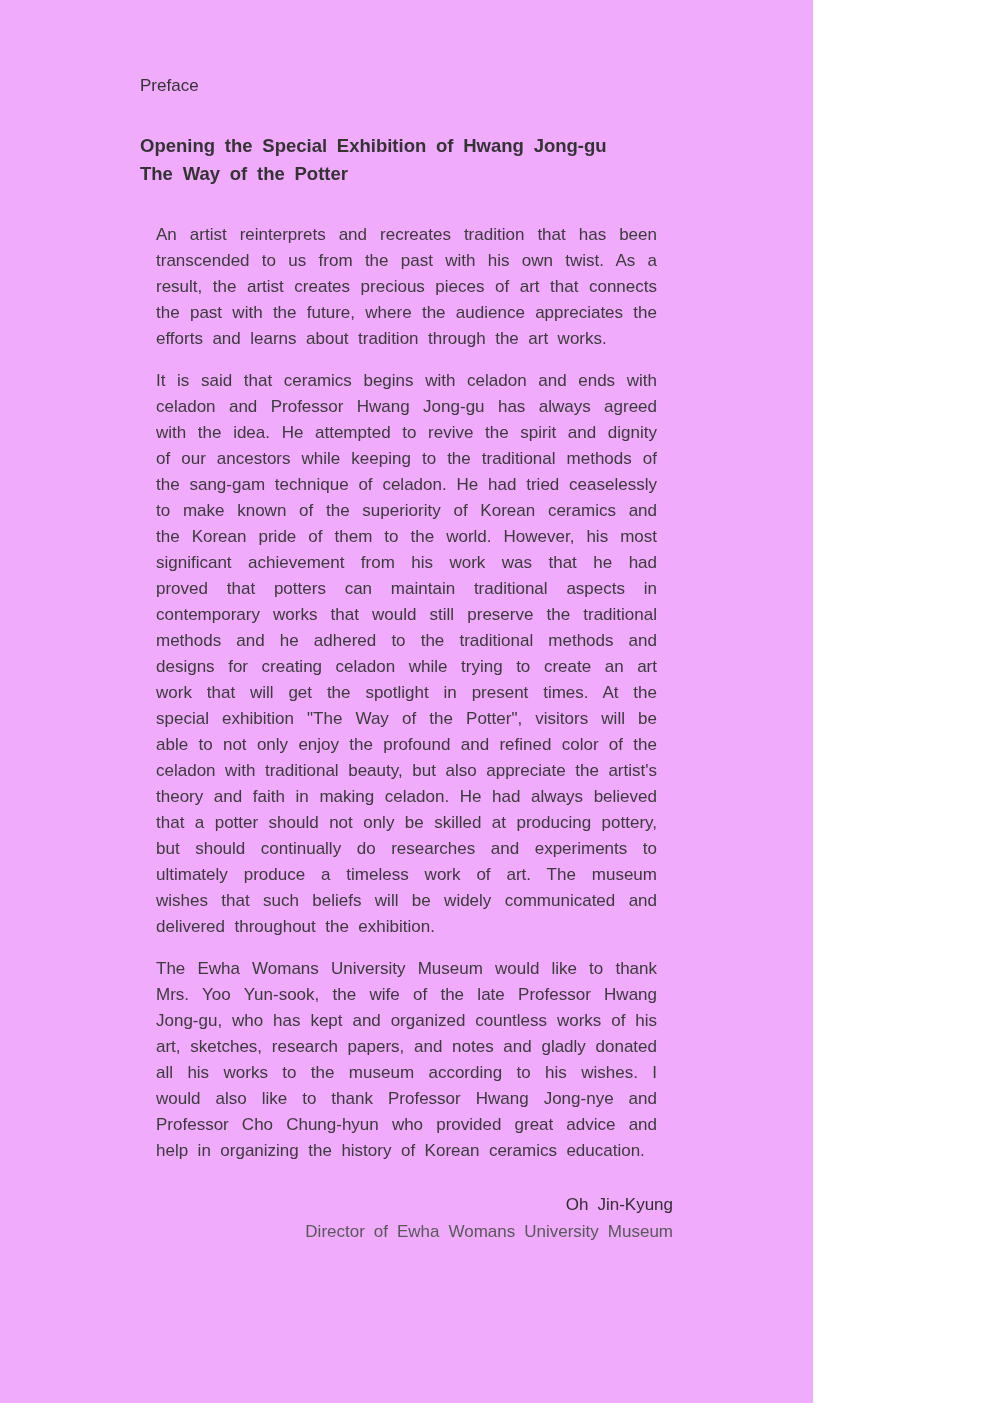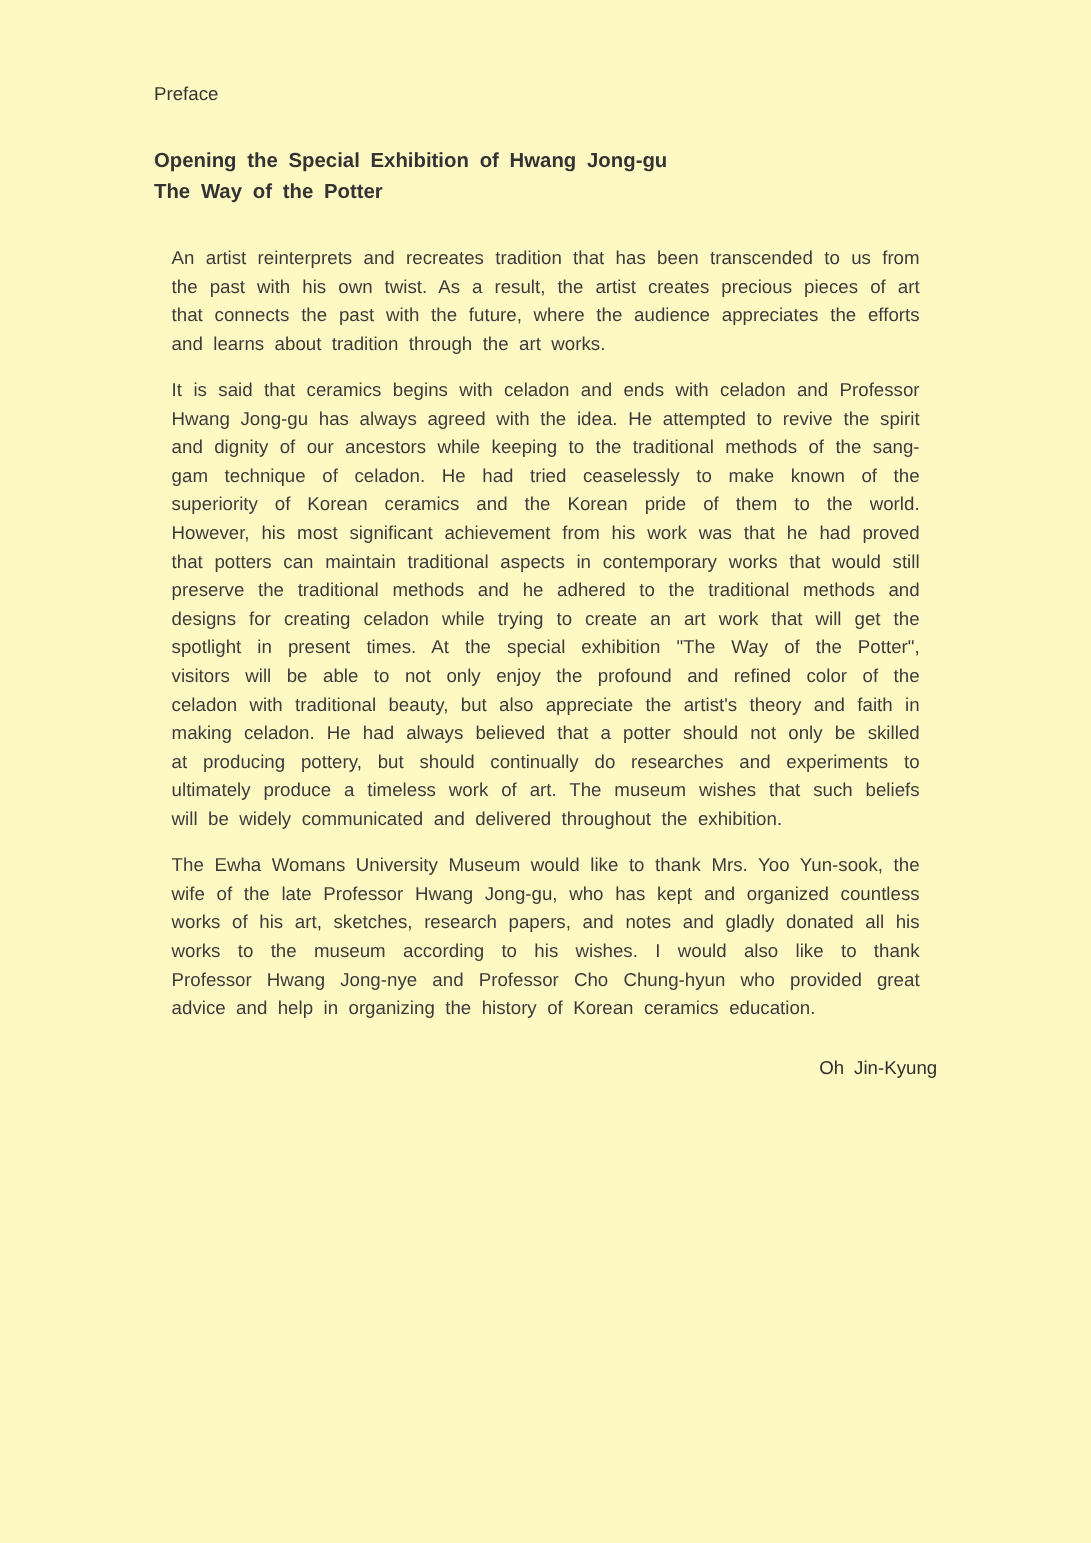--- a/index.html
+++ b/index.html
@@ -2,23 +2,23 @@
 <html><head>
 <meta charset="utf-8">
 <style>
   html, body {
     margin: 0;
     padding: 0;
     background: #ffffff;
   }
   .page {
     position: relative;
-    width: 992px;
+    width: 813px;
     min-height: 1403px;
-    background: #fef9c3;
+    background: #f0abfc;
     box-sizing: border-box;
     padding: 76px 140px 0 140px;
     font-family: "Liberation Sans", "DejaVu Sans", sans-serif;
     color: #3b3b3b;
   }
   .preface {
     font-size: 17px;
     line-height: 20px;
     margin-bottom: 36px;
     color: #333333;
@@ -69,15 +69,16 @@
   </div>
 
   <div class="body-text">
     <p>An artist reinterprets and recreates tradition that has been transcended to us from the past with his own twist. As a result, the artist creates precious pieces of art that connects the past with the future, where the audience appreciates the efforts and learns about tradition through the art works.</p>
     <p>It is said that ceramics begins with celadon and ends with celadon and Professor Hwang Jong-gu has always agreed with the idea. He attempted to revive the spirit and dignity of our ancestors while keeping to the traditional methods of the sang-gam technique of celadon. He had tried ceaselessly to make known of the superiority of Korean ceramics and the Korean pride of them to the world. However, his most significant achievement from his work was that he had proved that potters can maintain traditional aspects in contemporary works that would still preserve the traditional methods and he adhered to the traditional methods and designs for creating celadon while trying to create an art work that will get the spotlight in present times. At the special exhibition "The Way of the Potter", visitors will be able to not only enjoy the profound and refined color of the celadon with traditional beauty, but also appreciate the artist's theory and faith in making celadon. He had always believed that a potter should not only be skilled at producing pottery, but should continually do researches and experiments to ultimately produce a timeless work of art. The museum wishes that such beliefs will be widely communicated and delivered throughout the exhibition.</p>
     <p>The Ewha Womans University Museum would like to thank Mrs. Yoo Yun-sook, the wife of the late Professor Hwang Jong-gu, who has kept and organized countless works of his art, sketches, research papers, and notes and gladly donated all his works to the museum according to his wishes. I would also like to thank Professor Hwang Jong-nye and Professor Cho Chung-hyun who provided great advice and help in organizing the history of Korean ceramics education.</p>
   </div>
 
   <div class="signature">
     <div class="sig-name">Oh Jin-Kyung</div>
+    <div class="sig-title">Director of Ewha Womans University Museum</div>
   </div>
 
 </div>
 
 </body></html>

